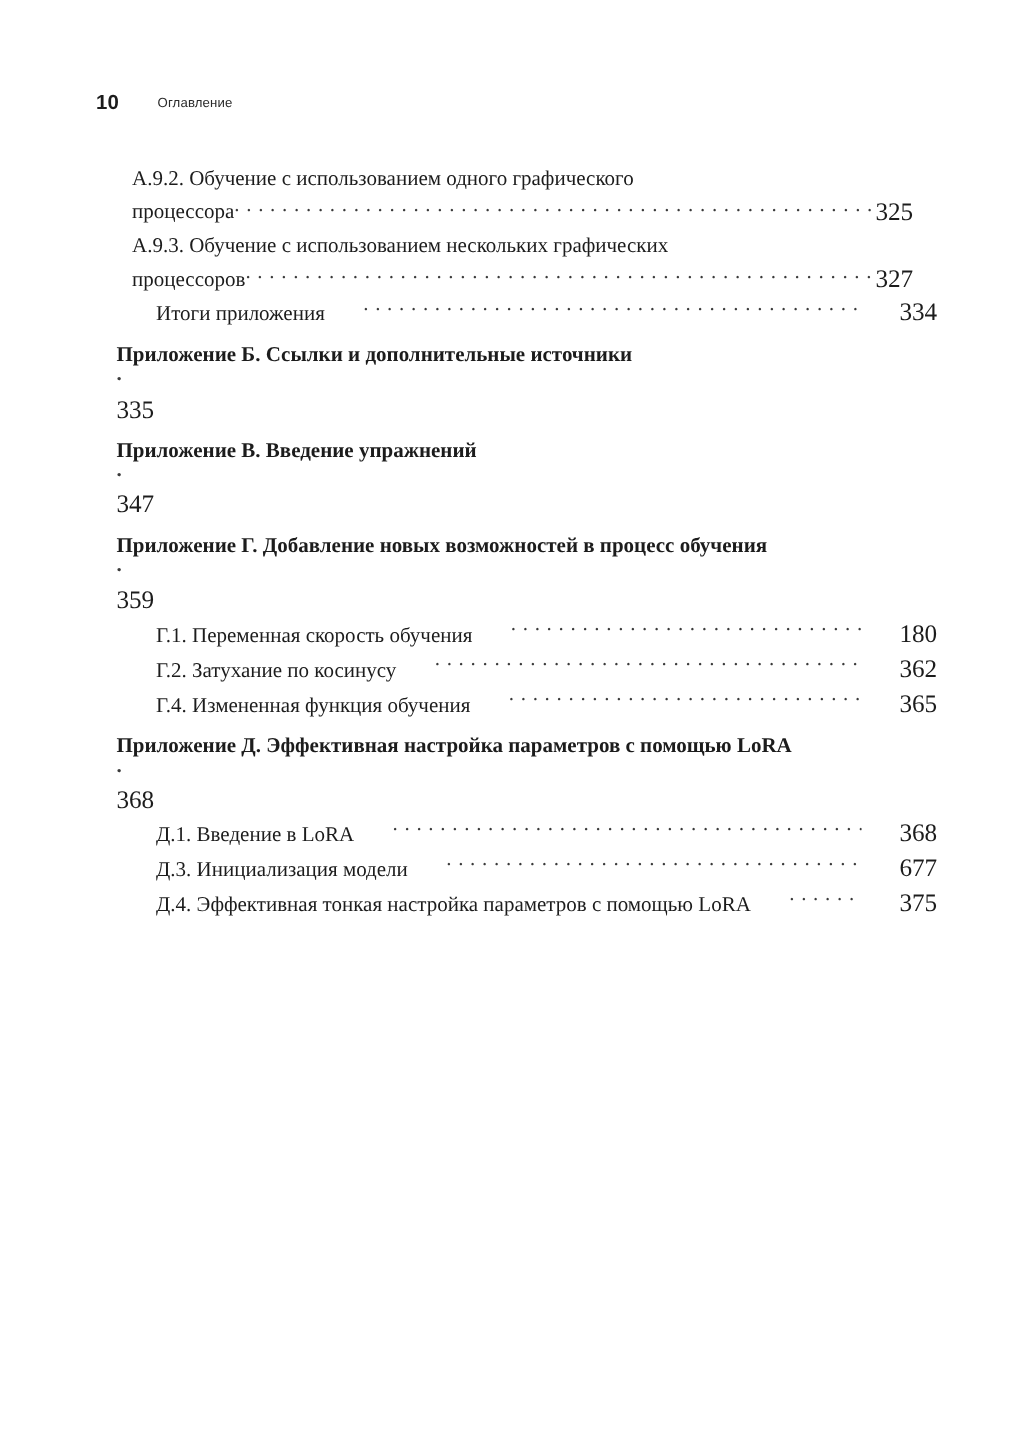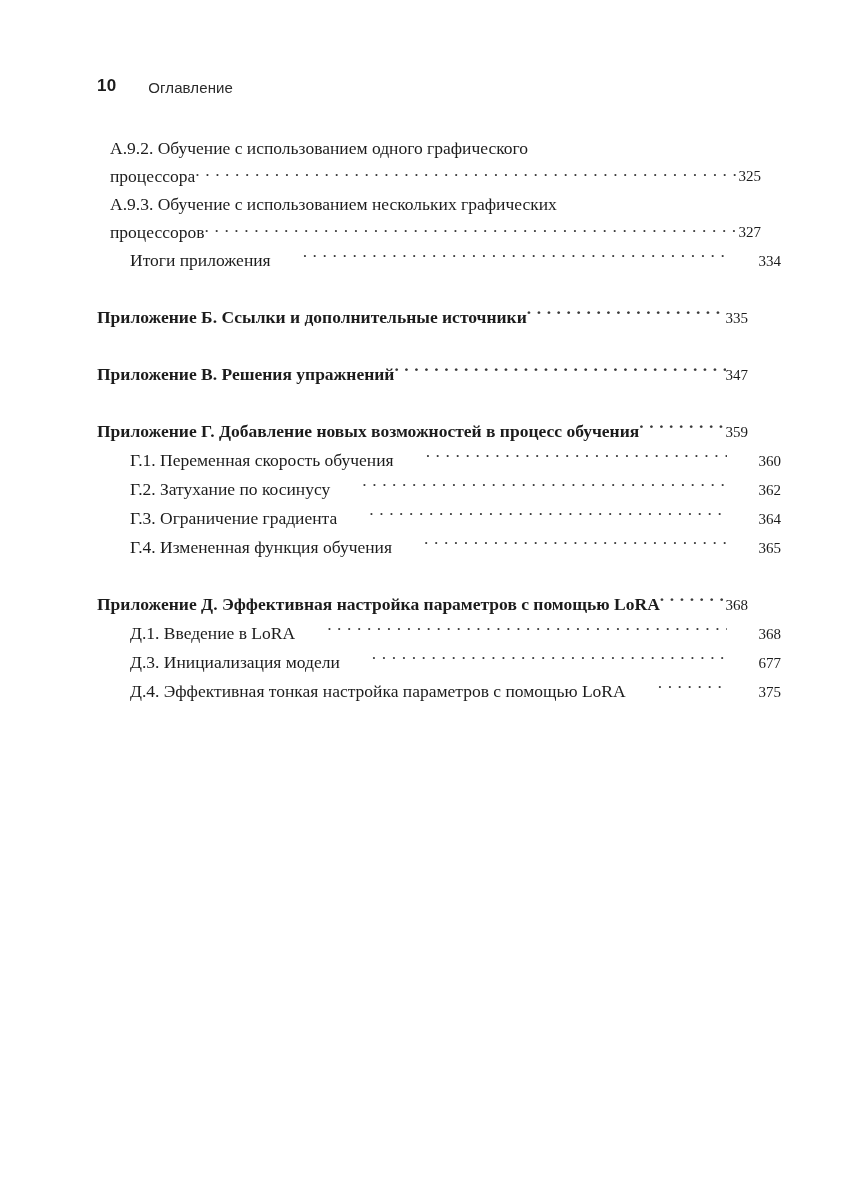--- a/index.html
+++ b/index.html
@@ -13,34 +13,34 @@
     height: 1200px;
     position: relative;
     font-family: "Liberation Serif", "DejaVu Serif", serif;
     color: #1c1c1c;
     overflow: hidden;
   }
 
   
   .running-head {
     position: absolute;
-    left: 97px;
+    left: 80px;
     top: 76px;
     display: flex;
-    align-items: flex-end;
+    align-items: center;
     font-family: "Liberation Sans", "DejaVu Sans", sans-serif;
   }
   .folio {
     font-size: 17px;
     font-weight: 700;
     color: #1c1c1c;
     letter-spacing: 0.2px;
   }
   .running-title {
-    font-size: 15px;
+    font-size: 11px;
     font-weight: 400;
     color: #2b2b2b;
     margin-left: 32px;
     letter-spacing: 0.1px;
   }
 
   
   .toc {
     position: absolute;
     left: 97px;
@@ -77,40 +77,40 @@
     white-space: nowrap;
     font-size: 17.5px;
     letter-spacing: 0.6px;
     color: #3a3a3a;
   }
 
   .toc-entry .page {
     flex: 0 0 auto;
     text-align: right;
     font-weight: 400;
-    font-size: 15px;
+    font-size: 21px;
     color: #1c1c1c;
     padding-left: 0px;
   }
 
   
   .level-1 { margin-left: 0px; }
   .level-2 { margin-left: 33px; gap: 32px; }
   .level-3 { margin-left: 68px; }
 
   
   .appendix {
     font-weight: 700;
   }
   .appendix .title { font-weight: 700; }
   .appendix .page  { font-weight: 400; }
   .appendix .leader::after { letter-spacing: 0.6px; }
 
   
-  .gap-before { margin-top: 28px; }
+  .gap-before { margin-top: 6px; flex-direction: column; }
 
   
   .wrap-entry { display: block; margin-left: 13px; }
   .wrap-entry .first-line {
     display: block;
     white-space: nowrap;
   }
   .wrap-entry .second-line {
     display: flex;
     align-items: center;
@@ -149,45 +149,40 @@
       <span class="title">Итоги приложения</span>
       <span class="leader"></span>
       <span class="page">334</span>
     </div>
     <div class="toc-entry level-1 appendix gap-before">
       <span class="title">Приложение Б. Ссылки и дополнительные источники</span>
       <span class="leader"></span>
       <span class="page">335</span>
     </div>
     <div class="toc-entry level-1 appendix gap-before">
-      <span class="title">Приложение В. Решения упражнений</span>
+      <span class="title">Приложение В. Введение упражнений</span>
       <span class="leader spaced-leader"></span>
       <span class="page">347</span>
     </div>
     <div class="toc-entry level-1 appendix gap-before">
       <span class="title">Приложение Г. Добавление новых возможностей в процесс обучения</span>
       <span class="leader spaced-leader"></span>
       <span class="page">359</span>
     </div>
     <div class="toc-entry level-2">
       <span class="title">Г.1. Переменная скорость обучения</span>
       <span class="leader spaced-leader"></span>
-      <span class="page">360</span>
+      <span class="page">180</span>
     </div>
     <div class="toc-entry level-2">
       <span class="title">Г.2. Затухание по косинусу</span>
       <span class="leader"></span>
       <span class="page">362</span>
     </div>
     <div class="toc-entry level-2">
-      <span class="title">Г.3. Ограничение градиента</span>
-      <span class="leader"></span>
-      <span class="page">364</span>
-    </div>
-    <div class="toc-entry level-2">
       <span class="title">Г.4. Измененная функция обучения</span>
       <span class="leader"></span>
       <span class="page">365</span>
     </div>
     <div class="toc-entry level-1 appendix gap-before">
       <span class="title">Приложение Д. Эффективная настройка параметров с помощью LoRA</span>
       <span class="leader"></span>
       <span class="page">368</span>
     </div>
     <div class="toc-entry level-2">

